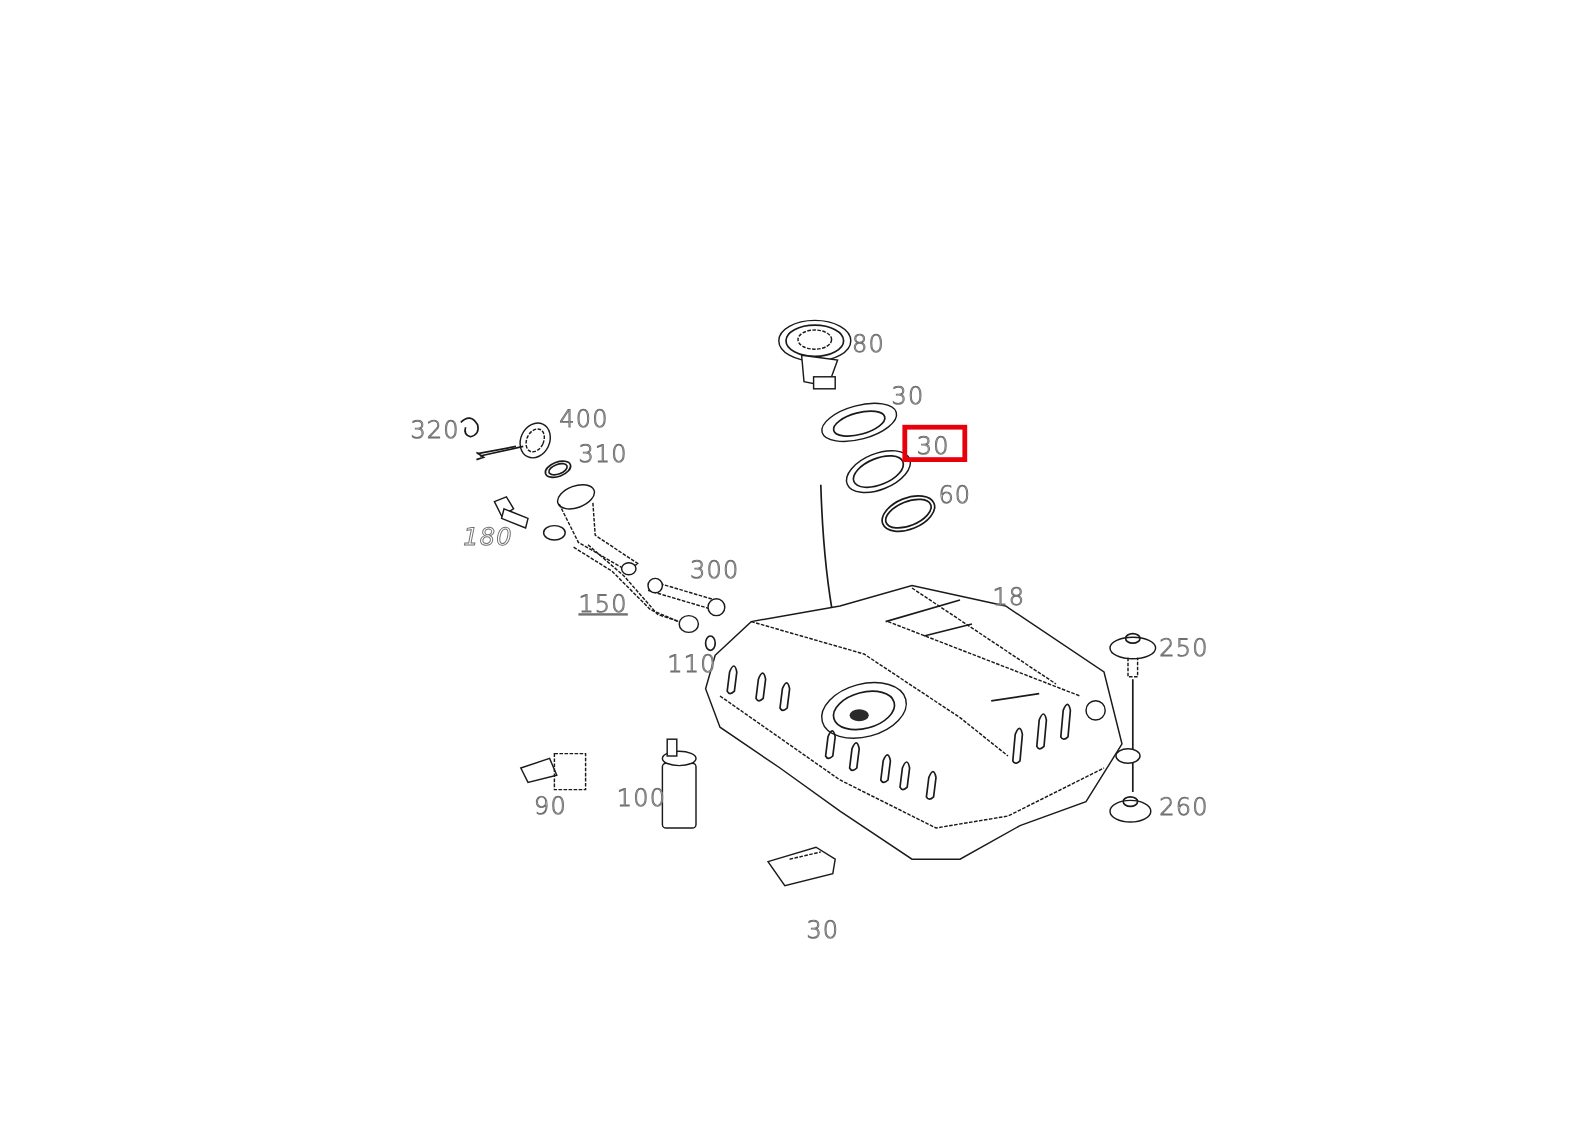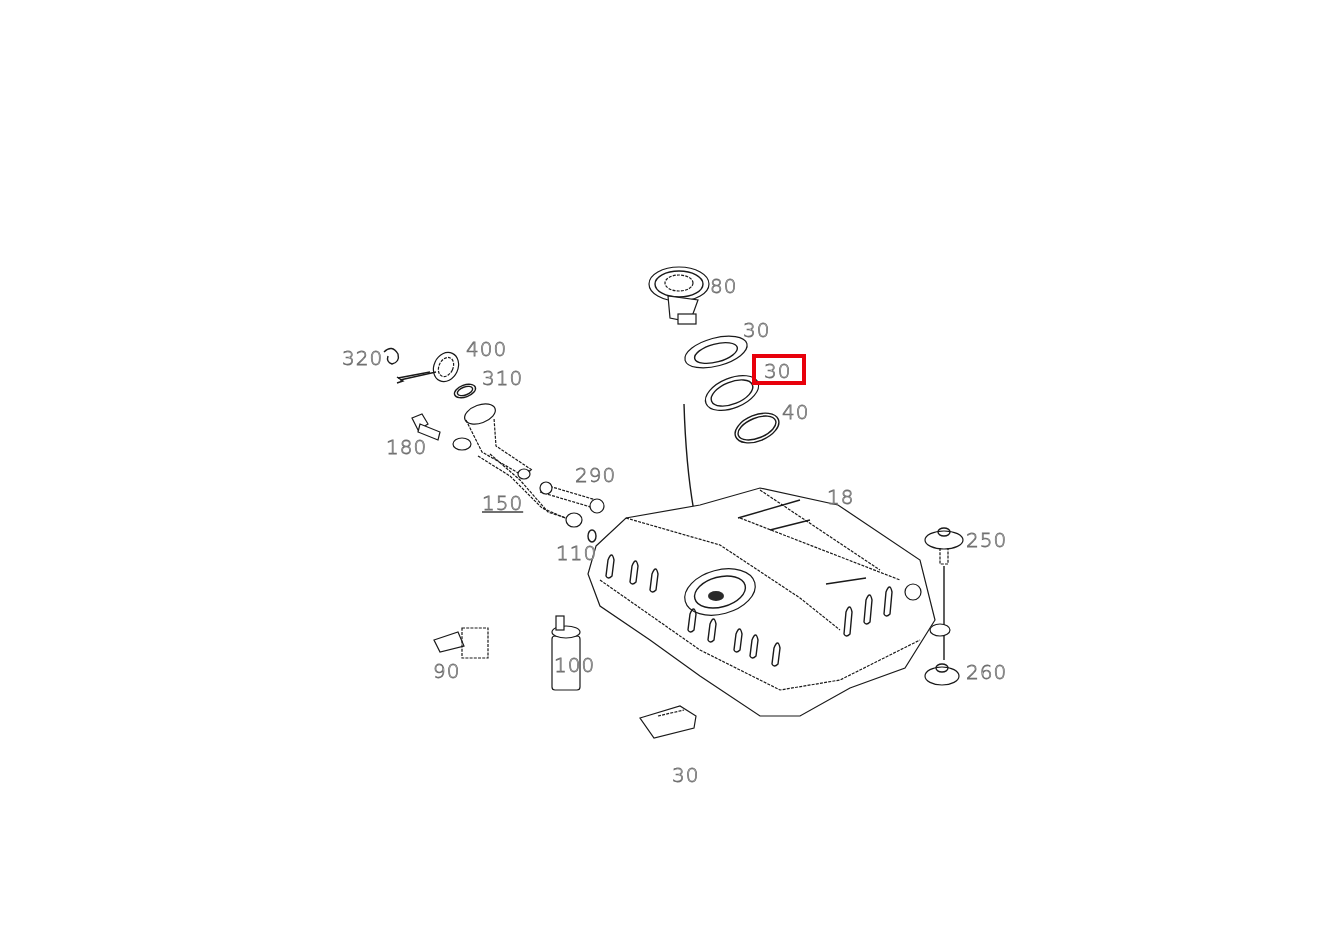--- a/index.html
+++ b/index.html
@@ -151,29 +151,29 @@
 
     <g>
       <path class="fl" d="M640 718 L680 706 L696 716 L694 728 L654 738 Z"></path>
       <path class="ln" d="M658 716 L684 710"></path>
     </g>
   </svg>
 
   <span class="label" style="left:710px; top:276px;">80</span>
   <span class="label" style="left:743px; top:320px;">30</span>
   <span class="label" style="left:764px; top:361px;">30</span>
-  <span class="label" style="left:782px; top:402px;">40</span>
+  <span class="label" style="left:782px; top:402px;">60</span>
   <span class="label" style="left:827px; top:487px;">18</span>
   <span class="label" style="left:466px; top:339px;">400</span>
   <span class="label" style="left:482px; top:368px;">310</span>
   <span class="label" style="left:342px; top:348px;">320</span>
-  <span class="label" style="left:386px; top:437px;">180</span>
+  <span class="label" style="left:386px; top:437px;font-style:italic;">180</span>
   <span class="label" style="left:482px; top:493px;text-decoration:underline;">150</span>
-  <span class="label" style="left:575px; top:465px;">290</span>
+  <span class="label" style="left:575px; top:465px;">300</span>
   <span class="label" style="left:556px; top:543px;">110</span>
   <span class="label" style="left:966px; top:530px;">250</span>
   <span class="label" style="left:966px; top:662px;text-align:right;">260</span>
-  <span class="label" style="left:433px; top:661px;text-align:right;">90</span>
-  <span class="label" style="left:514px; top:655px;margin-left:40px;">100</span>
+  <span class="label" style="left:445px; top:661px;text-align:right;">90</span>
+  <span class="label" style="left:514px; top:655px;">100</span>
   <span class="label" style="left:672px; top:741px;margin-top:24px;">30</span>
 
   <div class="highlight-box" style="left:752px; top:354px; width:54px; height:31px;"></div>
 </div>
 
 </body></html>

